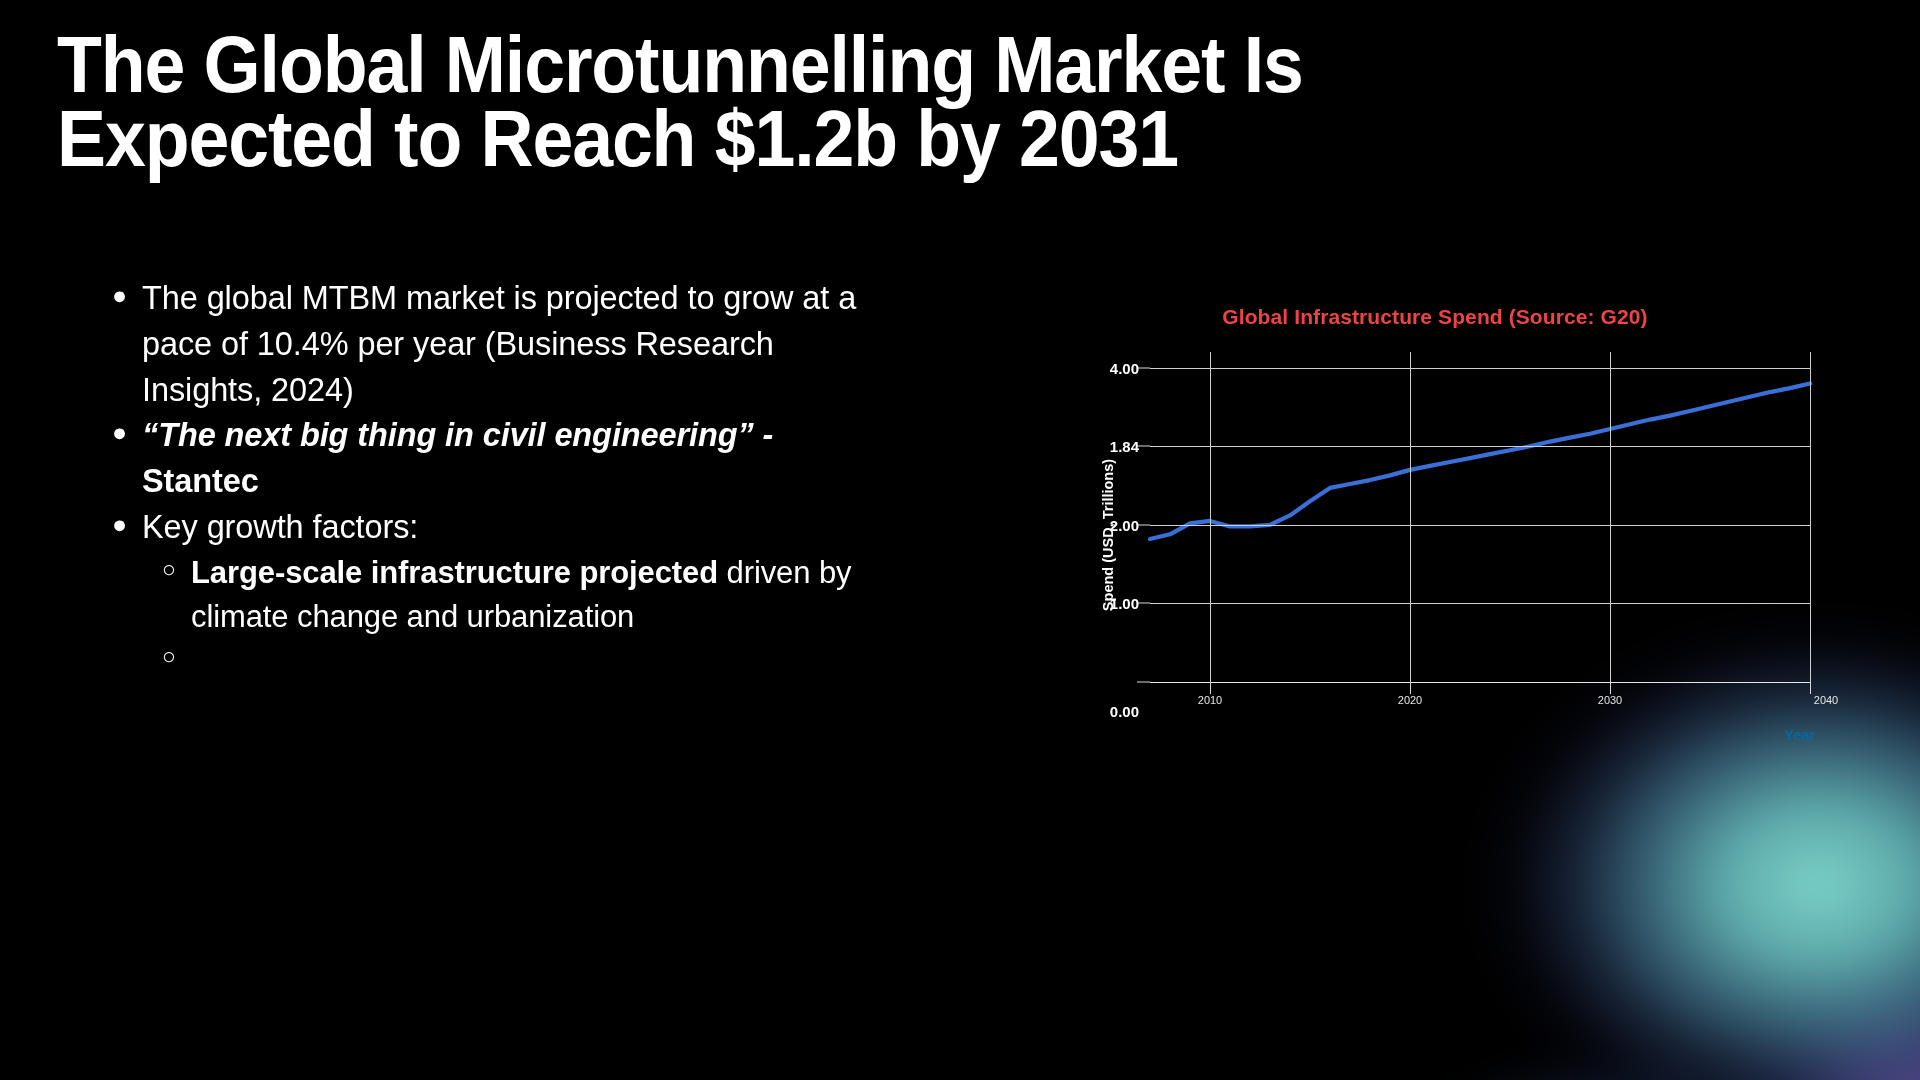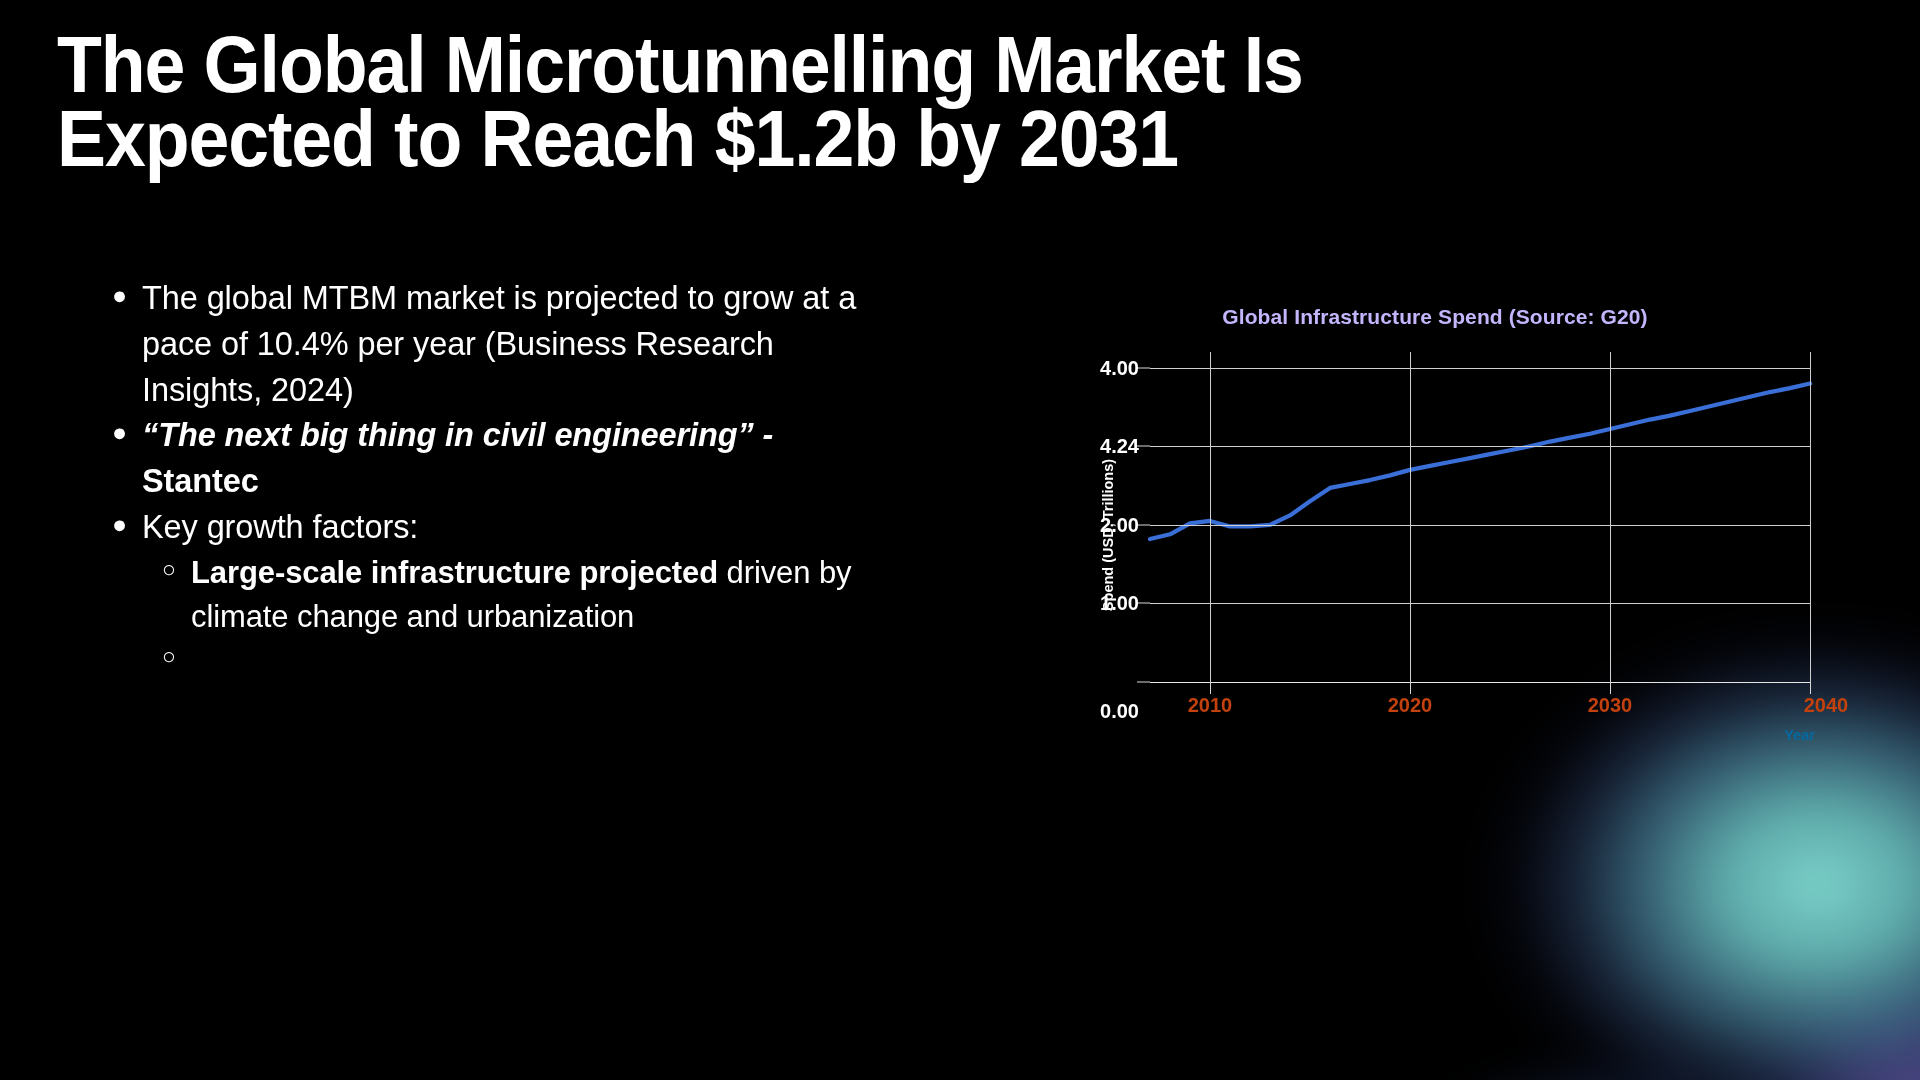--- a/index.html
+++ b/index.html
@@ -94,21 +94,21 @@
     position:absolute;
     left:1055px; top:295px;
     width:830px; height:480px;
     z-index:3;
   }
   .chart-title {
     position:absolute;
     left:0; top:10px;
     width:760px;
     text-align:center;
-    color:#c4b5fd;
+    color:#ef4444;
     font-weight:700;
     font-size:21px;
     letter-spacing:0.1px;
   }
   .ylabel {
     position:absolute;
     left:-23px; top:232px;
     transform:rotate(-90deg);
     transform-origin:center center;
     color:#ffffff;
@@ -130,21 +130,21 @@
     left:95px; top:57px;
     width:660px; height:330px;
   }
   .ytick {
     position:absolute;
     right:100%;
     transform:translateY(-50%);
     padding-right:11px;
     color:#ffffff;
     font-weight:700;
-    font-size:20px;
+    font-size:15px;
     white-space:nowrap;
   }
   .ytick-mark {
     position:absolute;
     left:-13px;
     width:13px;
     height:1px;
     background:#d8d8d8;
     transform:translateY(-0.5px);
   }
@@ -158,23 +158,23 @@
     position:absolute;
     top:0; height:100%;
     width:1px;
     background:#cfcfcf;
   }
   .xtick {
     position:absolute;
     top:100%;
     transform:translateX(-50%);
     margin-top:12px;
-    color:#c2410c;
-    font-weight:700;
-    font-size:20px;
+    color:#e5e5e5;
+    font-weight:400;
+    font-size:11px;
     white-space:nowrap;
   }
   .xtick-mark {
     position:absolute;
     top:100%;
     width:1px; height:12px;
     background:#d8d8d8;
   }
   .series-svg {
     position:absolute;
@@ -232,21 +232,21 @@
         <div class="ytick-mark" style="top: 330px;"></div>
         <div class="ytick" style="top: 330px; margin-top: 29px;">0.00</div>
         <div class="gline-h" style="top: 251.429px;"></div>
         <div class="ytick-mark" style="top: 251.429px;"></div>
         <div class="ytick" style="top: 251.429px;">1.00</div>
         <div class="gline-h" style="top: 172.857px;"></div>
         <div class="ytick-mark" style="top: 172.857px;"></div>
         <div class="ytick" style="top: 172.857px; text-align: center;">2.00</div>
         <div class="gline-h" style="top: 94.2857px;"></div>
         <div class="ytick-mark" style="top: 94.2857px;"></div>
-        <div class="ytick" style="top: 94.2857px;">4.24</div>
+        <div class="ytick" style="top: 94.2857px;">1.84</div>
         <div class="gline-h" style="top: 15.7143px;"></div>
         <div class="ytick-mark" style="top: 15.7143px;"></div>
         <div class="ytick" style="top: 15.7143px;">4.00</div>
         <div class="gline-v" style="left: 60px;"></div>
         <div class="xtick-mark" style="left: 60px;"></div>
         <div class="xtick" style="left: 60px;">2010</div>
         <div class="gline-v" style="left: 260px;"></div>
         <div class="xtick-mark" style="left: 260px;"></div>
         <div class="xtick" style="left: 260px;">2020</div>
         <div class="gline-v" style="left: 460px;"></div>

